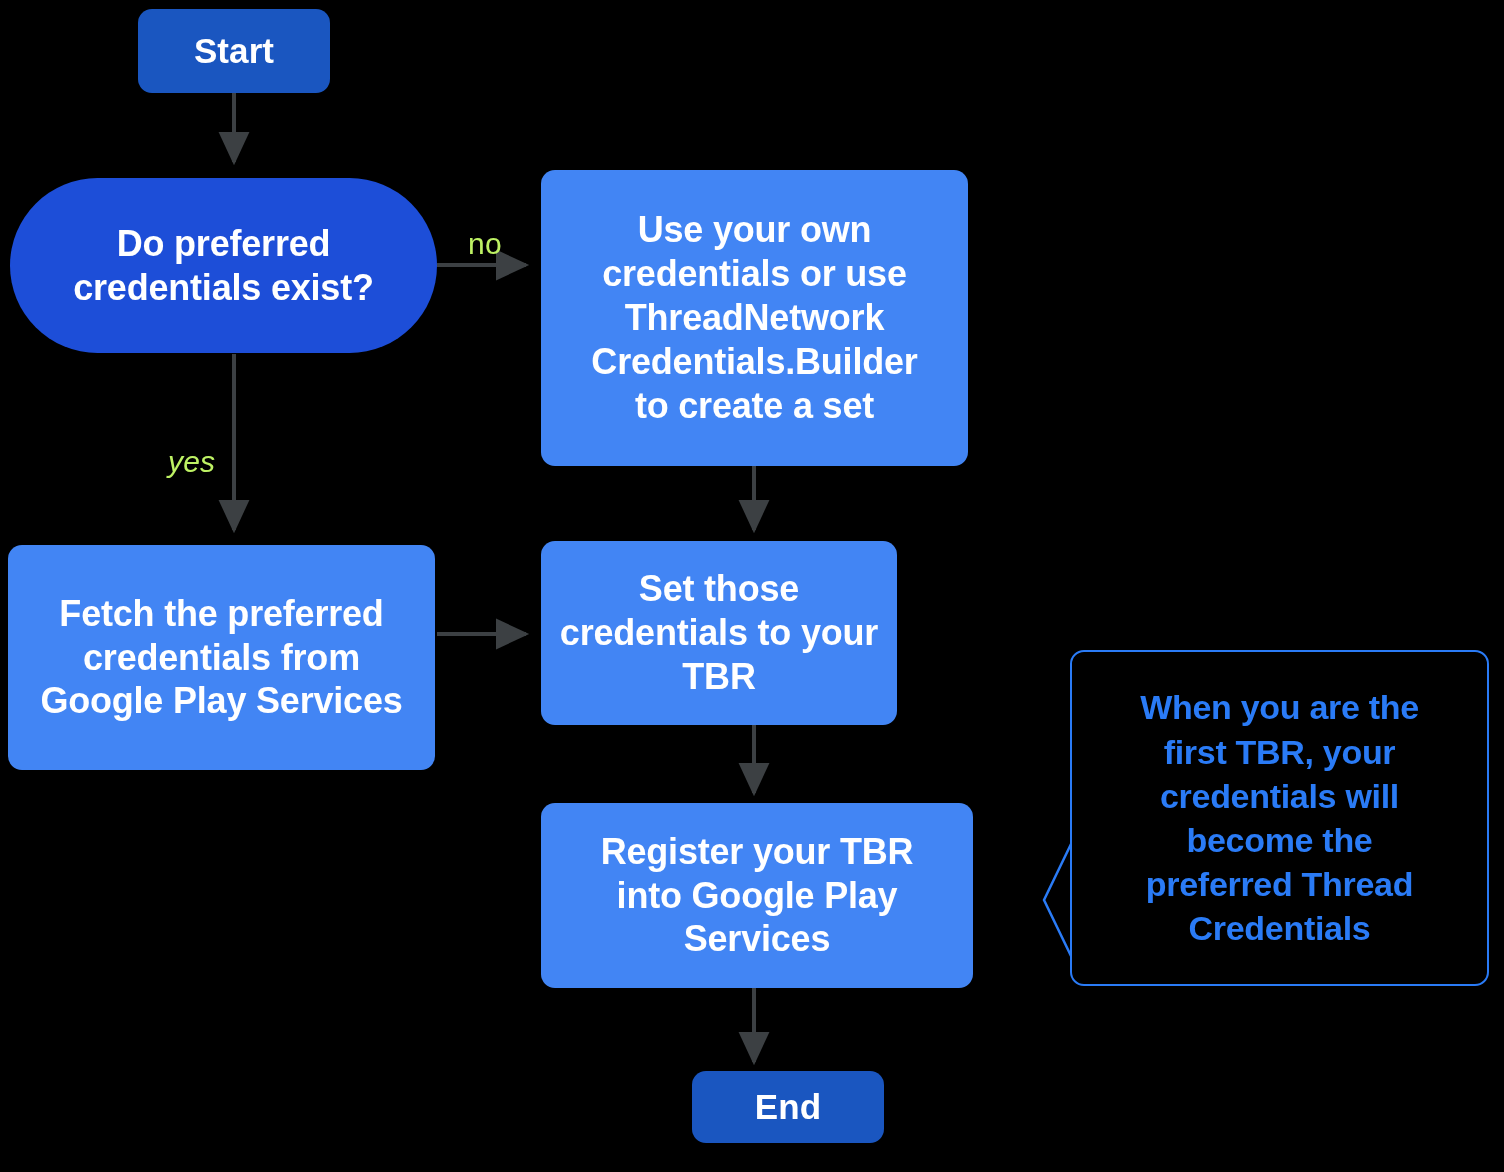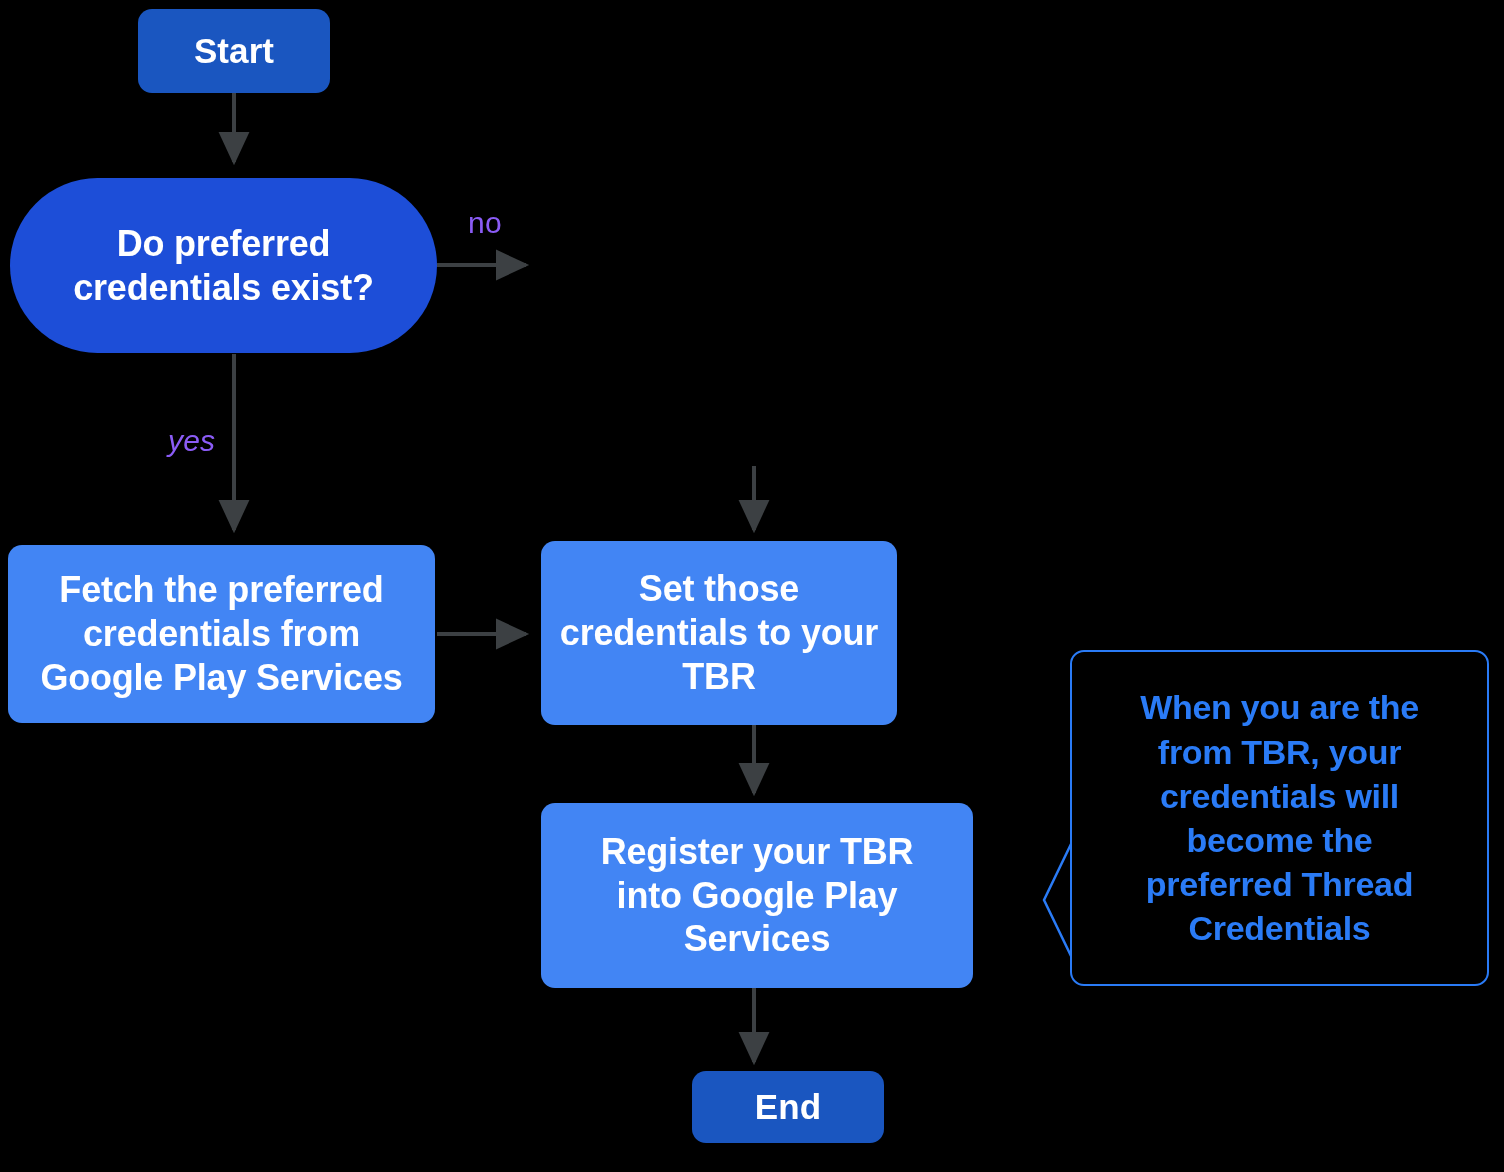--- a/index.html
+++ b/index.html
@@ -87,25 +87,26 @@
     left: 0;
     top: 0;
     width: 1504px;
     height: 1172px;
     pointer-events: none;
   }
 
   
   .edge-label {
     position: absolute;
-    color: #8b5cf6;
+    color: #bef264;
     font-size: 30px;
     font-weight: 400;
     letter-spacing: 0.2px;
     white-space: nowrap;
+    margin-top: 21px;
   }
 </style>
 </head>
 <body>
 
 <div id="canvas">
 
   <svg class="edge" viewBox="0 0 1504 1172" xmlns="http://www.w3.org/2000/svg">
     <defs>
       <marker id="arrowhead" markerWidth="9" markerHeight="9" refX="7.6" refY="4.5" orient="auto" markerUnits="strokeWidth">
@@ -140,22 +141,27 @@
     <g>
       <path d="M754,988 L754,1062" stroke="#3c4043" stroke-width="4" fill="none" marker-end="url(#arrowhead)"></path>
     </g>
   </svg>
 
   <div class="node terminal" style="left:138px; top:9px; width:192px; height:84px;padding-left:14px;">Start</div>
 
   <div class="node decision" style="left:10px; top:178px; width:427px; height:175px;">Do preferred
 credentials exist?</div>
 
+  <div class="node process" style="left:541px; top:170px; width:427px; height:296px;">Use your own
+credentials or use
+ThreadNetwork
+Credentials.Builder
+to create a set</div>
 
-  <div class="node process" style="left:8px; top:545px; width:427px; height:178px;">Fetch the preferred
+  <div class="node process" style="left:8px; top:545px; width:427px; height:225px;">Fetch the preferred
 credentials from
 Google Play Services</div>
 
   <div class="node process" style="left:541px; top:541px; width:356px; height:184px;text-align:center;">Set those
 credentials to your
 TBR</div>
 
   <div class="node process" style="left:541px; top:803px; width:432px; height:185px;">Register your TBR
 into Google Play
 Services</div>
@@ -165,19 +171,19 @@
   <div class="edge-label" style="left:468px; top:206px;">no</div>
 
   <div class="edge-label" style="left:168px; top:424px;font-style:italic;">yes</div>
 
   <svg class="callout-tail" style="left:1040px; top:840px; width:60px; height:120px;" viewBox="0 0 60 120" xmlns="http://www.w3.org/2000/svg">
     <path d="M32,2 L4,60 L32,118" stroke="#2a7bf6" stroke-width="2.5" fill="#000000" stroke-linejoin="miter"></path>
     <rect x="30" y="0" width="8" height="120" fill="#000000"></rect>
   </svg>
 
   <div class="callout" style="left:1070px; top:650px; width:419px; height:336px;">When you are the
-from TBR, your
+first TBR, your
 credentials will
 become the
 preferred Thread
 Credentials</div>
 
 </div>
 
 </body></html>

